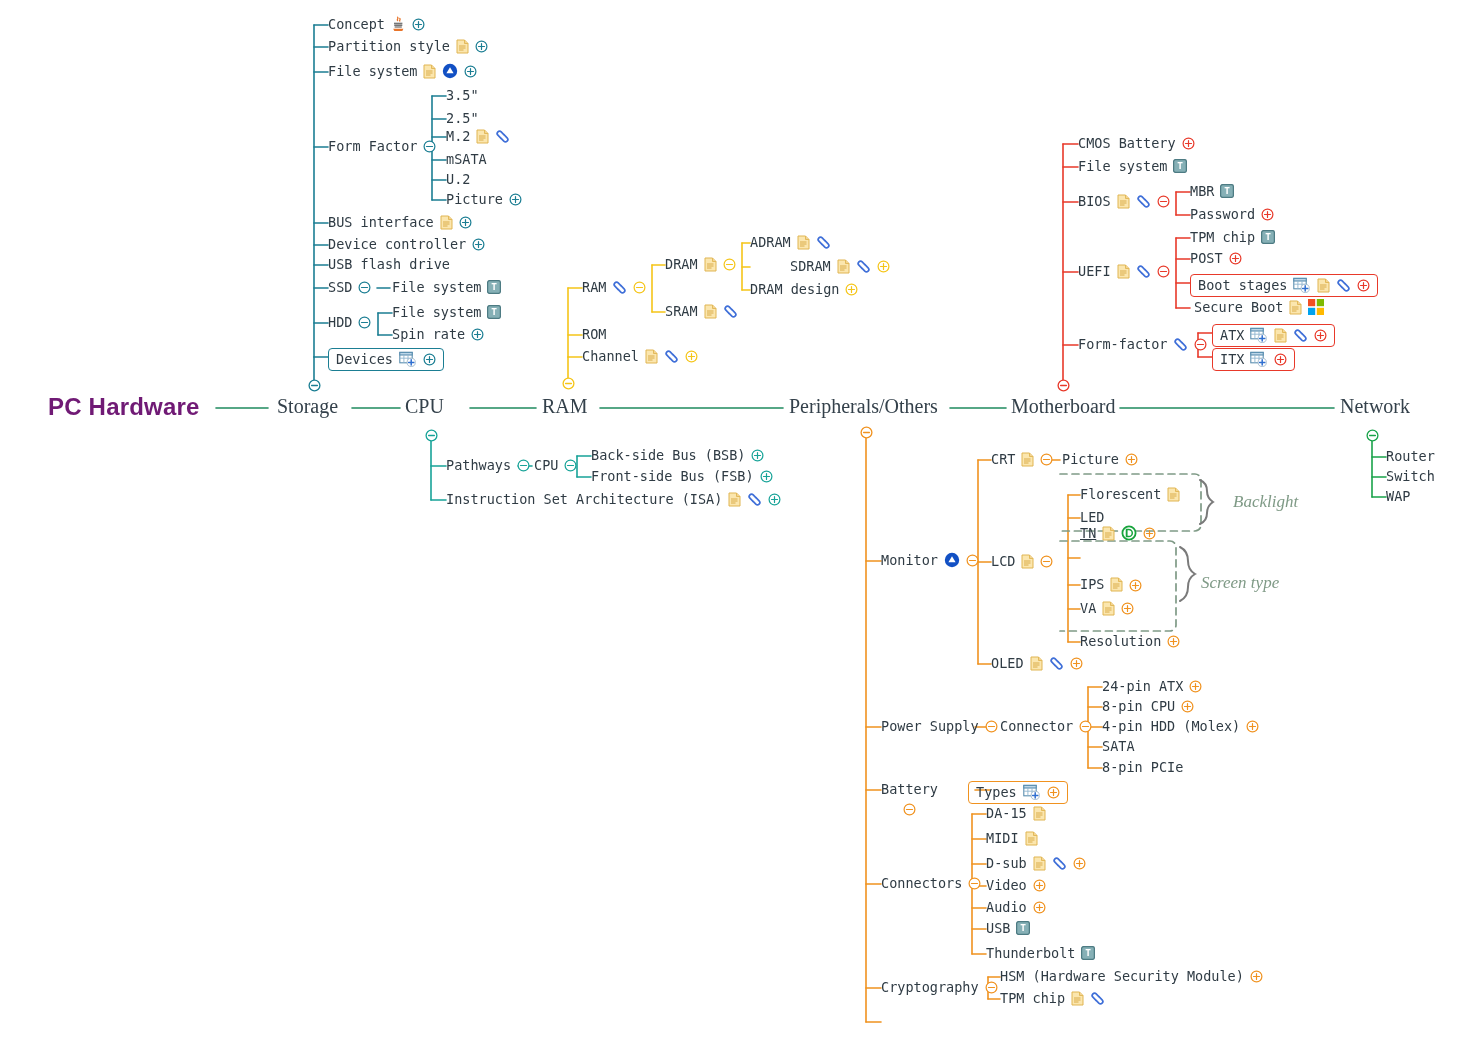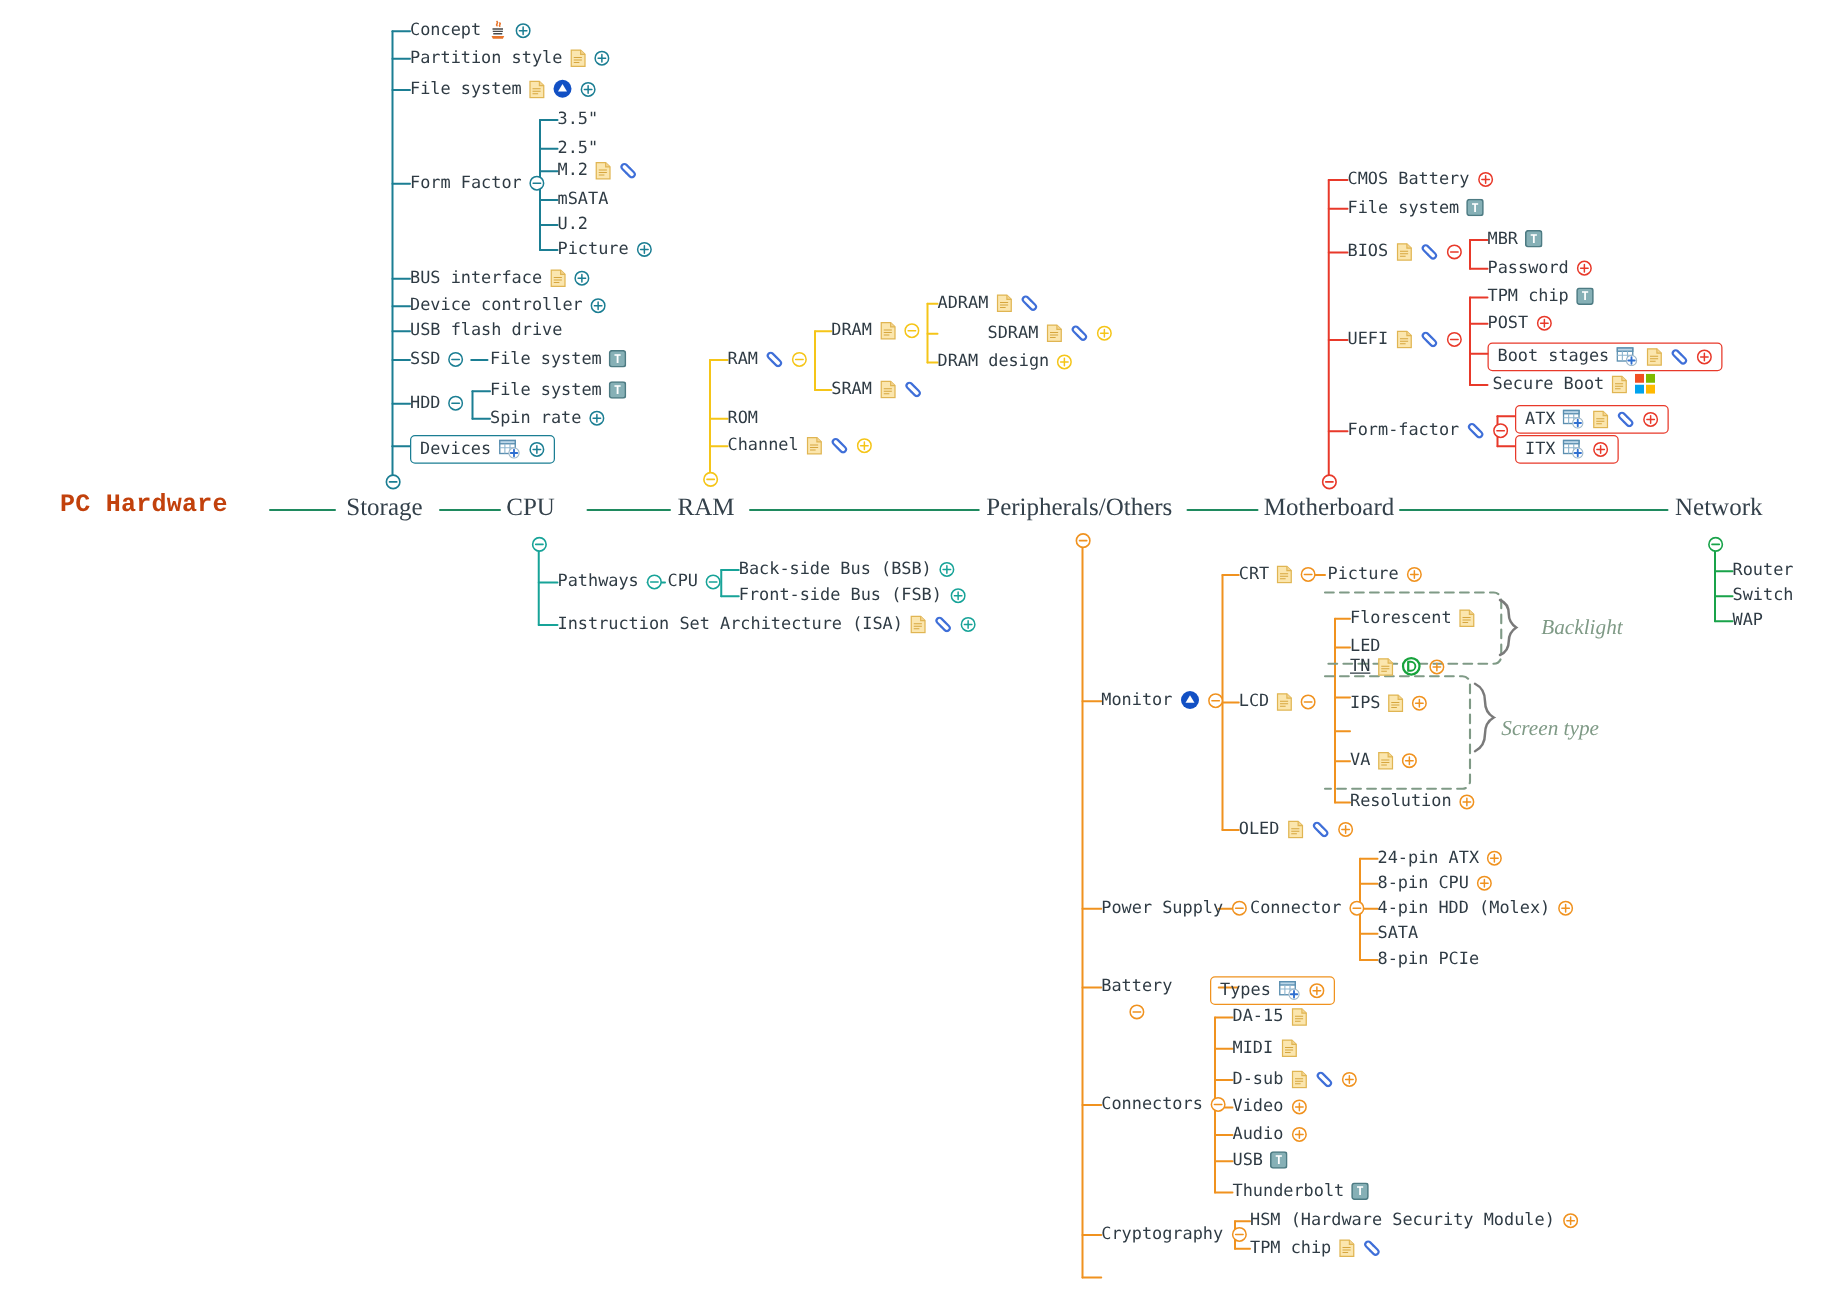--- a/index.html
+++ b/index.html
@@ -18,22 +18,22 @@
     color:#2f3b44;
   }
   .node .txt{font-family:"DejaVu Sans Mono","Liberation Mono",monospace;font-size:13.5px;}
   .node.boxed{
     border:1.6px solid var(--bc,#1b7e93);border-radius:4px;
     padding:2px 7px 3px 7px;margin-left:-7px;
   }
 
   
   .root-title{
-    position:absolute;font-family:Liberation Mono, monospace;
-    font-weight:bold;font-size:20px;color:#c2410c;letter-spacing:0.2px;
+    position:absolute;font-family:Liberation Sans, sans-serif;
+    font-weight:bold;font-size:24px;color:#701a75;letter-spacing:0.2px;
   }
   .branch-title{
     position:absolute;font-family:"Liberation Serif","DejaVu Serif",serif;
     font-size:20px;color:#34414b;white-space:nowrap;
   }
 
   
   .grp-label{
     position:absolute;font-family:"Liberation Serif","DejaVu Serif",serif;
     font-style:italic;font-size:17px;color:#7f9a86;white-space:nowrap;
@@ -940,21 +940,21 @@
         <path d="M5.6 4.4v7.2" stroke="#17a33c" stroke-width="1.5"></path>
       </svg>
         </span>
         <span class="ic">
           <svg width="13" height="13" viewBox="0 0 13 13">
         <circle cx="6.5" cy="6.5" r="5.4" fill="none" stroke="#f0921f" stroke-width="1.2"></circle>
         <path d="M6.5 3.5v6M3.5 6.5h6" stroke="#f0921f" stroke-width="1.2" stroke-linecap="round"></path>
       </svg>
         </span>
       </div>
-      <div class="node" style="left: 1080px; top: 554px; --bc: #f0921f;">
+      <div class="node" style="left: 1080px; top: 576px; align-items: flex-end; --bc: #f0921f;">
         <span class="txt">IPS</span>
         <span class="ic">
           <svg width="13" height="15" viewBox="0 0 13 15">
         <path d="M1 1h7.5L12 4.5V14H1z" fill="#fbe6ae" stroke="#e0b552" stroke-width="1"></path>
         <path d="M8.5 1v3.5H12" fill="#f3d492" stroke="#e0b552" stroke-width="0.9"></path>
         <g stroke="#d6a63f" stroke-width="0.9">
           <path d="M3 7h6.5M3 9h6.5M3 11h4.5"></path>
         </g>
           </svg>
         </span>

